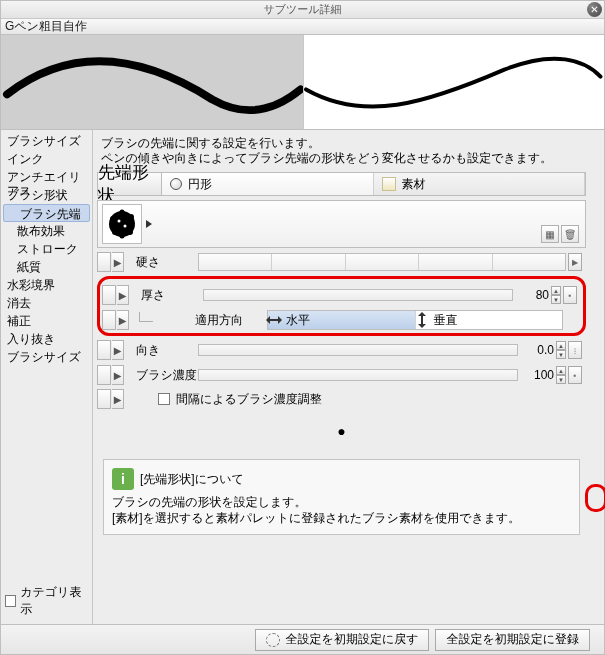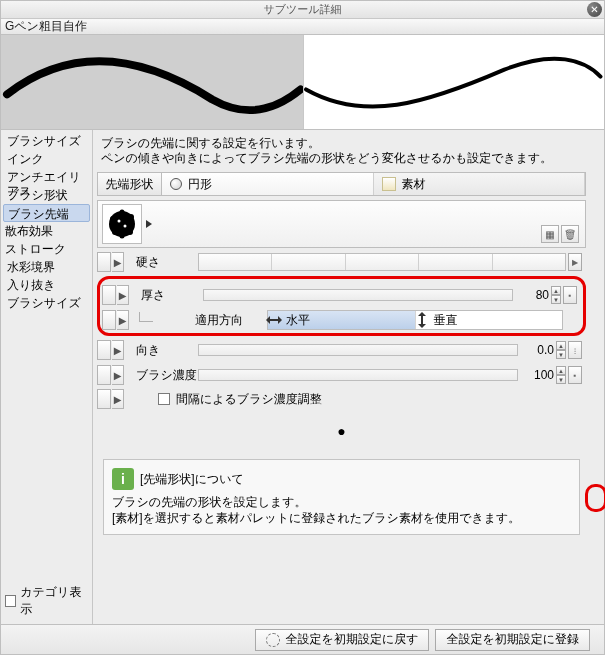--- a/index.html
+++ b/index.html
@@ -20,32 +20,32 @@
   .preview{height:95px;display:flex;border-bottom:1px solid #c0c0c0}
   .preview .half{width:50%;position:relative;overflow:hidden}
   .preview .left{background:#cfcfcf}
   .preview .right{background:#fff;border-left:1px solid #c8c8c8}
   svg.stroke{position:absolute;left:0;top:0;width:100%;height:100%}
 
   .body{flex:1;display:flex;min-height:0}
   .sidebar{width:92px;background:#ededed;border-right:1px solid #c6c6c6;display:flex;flex-direction:column;
     padding-top:2px}
   .sidebar .item{padding:2px 4px 2px 6px;height:18px;line-height:14px;font-size:12px;cursor:pointer}
-  .sidebar .item.indent{padding-left:4px}
+  .sidebar .item.indent{padding-left:16px}
   .sidebar .item.sel{background:#c9d8ee;border:1px solid #9bb5da;border-radius:2px;margin:0 2px}
   .sidebar .spacer{flex:1}
   .cat-row{display:flex;align-items:center;gap:4px;padding:4px 4px 6px 4px}
   .cat-row .cb{width:12px;height:12px;border:1px solid #7a7a7a;background:#fff}
 
   .main{flex:1;display:flex;flex-direction:column;background:#ededed;padding:4px 18px 0 4px;min-height:0}
   .desc{padding:2px 4px 6px 4px;line-height:15px}
 
   .tab-row{height:24px;display:flex;align-items:stretch;border:1px solid #bdbdbd;background:#f7f7f7}
   .tab-label{width:64px;display:flex;align-items:center;justify-content:center;
-    background:linear-gradient(#fbfbfb,#e6e6e6);border-right:1px solid #bdbdbd;font-size:12px}
+    background:linear-gradient(#fbfbfb,#e6e6e6);border-right:1px solid #bdbdbd;font-size:17px}
   .tab-btn{flex:1;display:flex;align-items:center;gap:6px;padding:0 8px;background:linear-gradient(#fdfdfd,#ececec);
     border-right:1px solid #d0d0d0;cursor:pointer}
   .tab-btn.material{background:linear-gradient(#f5f5f5,#e8e8e8)}
   .tab-btn.active{background:linear-gradient(#fff,#f3f3f3)}
   .dot{width:12px;height:12px;border:1px solid #555;border-radius:50%;
     background:radial-gradient(circle at 35% 35%,#fff,#e0e0e0 70%)}
   .mat-icon{width:14px;height:14px;background:linear-gradient(#fff,#f0e6c0);border:1px solid #c9c090}
 
   .brush-row{margin-top:4px;height:48px;border:1px solid #bdbdbd;display:flex;align-items:center;
     padding:4px;background:linear-gradient(#fdfdfd,#f0f0f0);position:relative}
@@ -148,21 +148,24 @@
   <div class="body">
     <div class="sidebar">
       <div id="sidebar-items">
           <div class="item">ブラシサイズ</div>
           <div class="item">インク</div>
           <div class="item">アンチエイリアス</div>
           <div class="item">ブラシ形状</div>
           <div class="item indent sel">ブラシ先端</div>
           <div class="item indent">散布効果</div>
           <div class="item indent">ストローク</div>
+          <div class="item indent">紙質</div>
           <div class="item">水彩境界</div>
+          <div class="item">消去</div>
+          <div class="item">補正</div>
           <div class="item">入り抜き</div>
           <div class="item">ブラシサイズ</div>
         </div>
       <div class="spacer"></div>
       <div class="cat-row">
         <div class="cb"></div>
         <span>カテゴリ表示</span>
       </div>
     </div>
 

